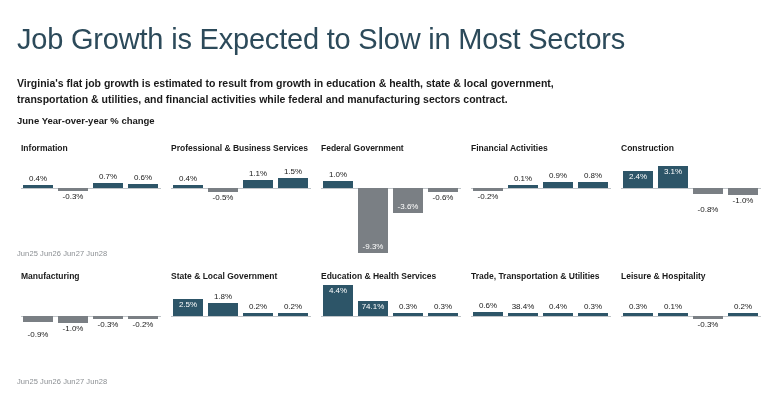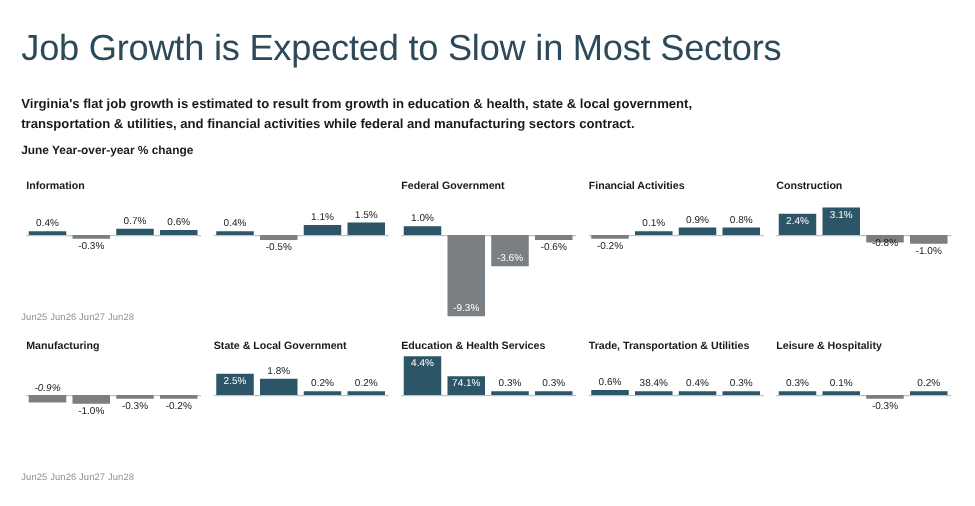--- a/index.html
+++ b/index.html
@@ -89,20 +89,21 @@
             <div class="vlabel" style="left: -5px; top: 16px;">0.4%</div>
             <div class="bar neg" style="left: 37px; width: 30px; height: 3px; top: 30px; background: rgb(122, 127, 132);"></div>
             <div class="vlabel" style="left: 30px; top: 34px;">-0.3%</div>
             <div class="bar" style="left: 72px; width: 30px; height: 4.9px; top: 25.1px; background: rgb(45, 85, 104);"></div>
             <div class="vlabel" style="left: 65px; top: 14.1px;">0.7%</div>
             <div class="bar" style="left: 107px; width: 30px; height: 4.2px; top: 25.8px; background: rgb(45, 85, 104);"></div>
             <div class="vlabel" style="left: 100px; top: 14.8px;">0.6%</div>
           </div>
         </div>
         <div class="panel c1">
+          <div class="panel-title">Professional &amp; Business Services</div>
           <div class="plot">
             <div class="axis" style="top: 30px; background: rgb(191, 196, 200);"></div>
             <div class="bar" style="left: 2px; width: 30px; height: 3px; top: 27px; background: rgb(45, 85, 104);"></div>
             <div class="vlabel" style="left: -5px; top: 16px;">0.4%</div>
             <div class="bar neg" style="left: 37px; width: 30px; height: 3.5px; top: 30px; background: rgb(122, 127, 132);"></div>
             <div class="vlabel" style="left: 30px; top: 34.5px;">-0.5%</div>
             <div class="bar" style="left: 72px; width: 30px; height: 7.7px; top: 22.3px; background: rgb(45, 85, 104);"></div>
             <div class="vlabel" style="left: 65px; top: 11.3px;">1.1%</div>
             <div class="bar" style="left: 107px; width: 30px; height: 10.5px; top: 19.5px; background: rgb(45, 85, 104);"></div>
             <div class="vlabel" style="left: 100px; top: 8.5px;">1.5%</div>
@@ -138,33 +139,33 @@
         </div>
         <div class="panel c4">
           <div class="panel-title">Construction</div>
           <div class="plot">
             <div class="axis" style="top: 30px; background: rgb(191, 196, 200);"></div>
             <div class="bar" style="left: 2px; width: 30px; height: 16.8px; top: 13.2px; background: rgb(45, 85, 104);"></div>
             <div class="vlabel inside" style="left: -5px; top: 14.2px;">2.4%</div>
             <div class="bar" style="left: 37px; width: 30px; height: 21.7px; top: 8.3px; background: rgb(45, 85, 104);"></div>
             <div class="vlabel inside" style="left: 30px; top: 9.3px;">3.1%</div>
             <div class="bar neg" style="left: 72px; width: 30px; height: 5.6px; top: 30px; background: rgb(122, 127, 132);"></div>
-            <div class="vlabel" style="left: 65px; top: 32px; text-align: center;">-0.8%</div>
+            <div class="vlabel" style="left: 65px; top: 47px; text-align: center;">-0.8%</div>
             <div class="bar neg" style="left: 107px; width: 30px; height: 7px; top: 30px; background: rgb(122, 127, 132);"></div>
             <div class="vlabel" style="left: 100px; top: 38px;">-1.0%</div>
           </div>
         </div>
       </div>
     <div class="row" id="row-1">
         <div class="panel c0">
           <div class="panel-title">Manufacturing</div>
           <div class="plot">
             <div class="axis" style="top: 30px; background: rgb(191, 196, 200);"></div>
             <div class="bar neg" style="left: 2px; width: 30px; height: 6.3px; top: 30px; background: rgb(122, 127, 132);"></div>
-            <div class="vlabel" style="left: -5px; top: 20px; font-style: italic;">-0.9%</div>
+            <div class="vlabel" style="left: -5px; top: 44px;">-0.9%</div>
             <div class="bar neg" style="left: 37px; width: 30px; height: 7px; top: 30px; background: rgb(122, 127, 132);"></div>
             <div class="vlabel" style="left: 30px; top: 38px;">-1.0%</div>
             <div class="bar neg" style="left: 72px; width: 30px; height: 3px; top: 30px; background: rgb(122, 127, 132);"></div>
             <div class="vlabel" style="left: 65px; top: 34px;">-0.3%</div>
             <div class="bar neg" style="left: 107px; width: 30px; height: 3px; top: 30px; background: rgb(122, 127, 132);"></div>
             <div class="vlabel" style="left: 100px; top: 34px;">-0.2%</div>
           </div>
         </div>
         <div class="panel c1">
           <div class="panel-title">State &amp; Local Government</div>

